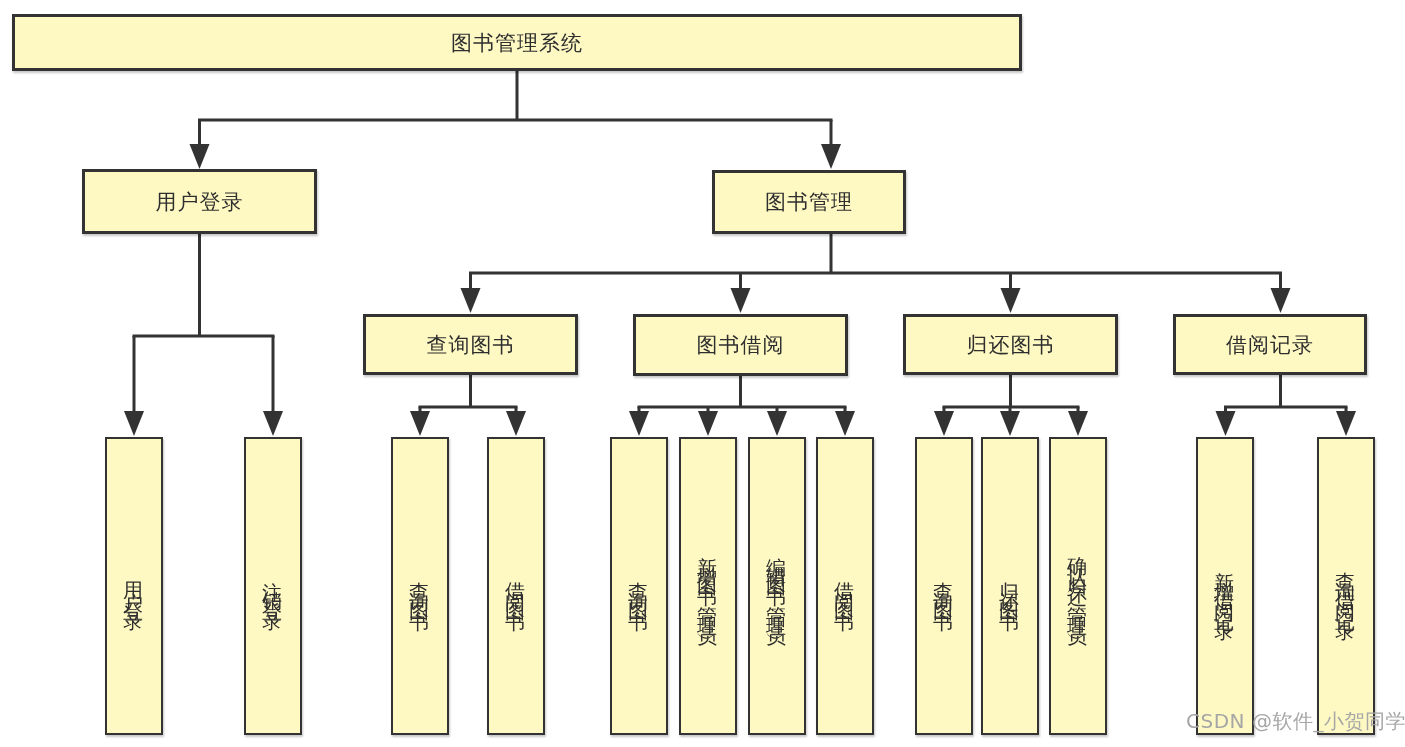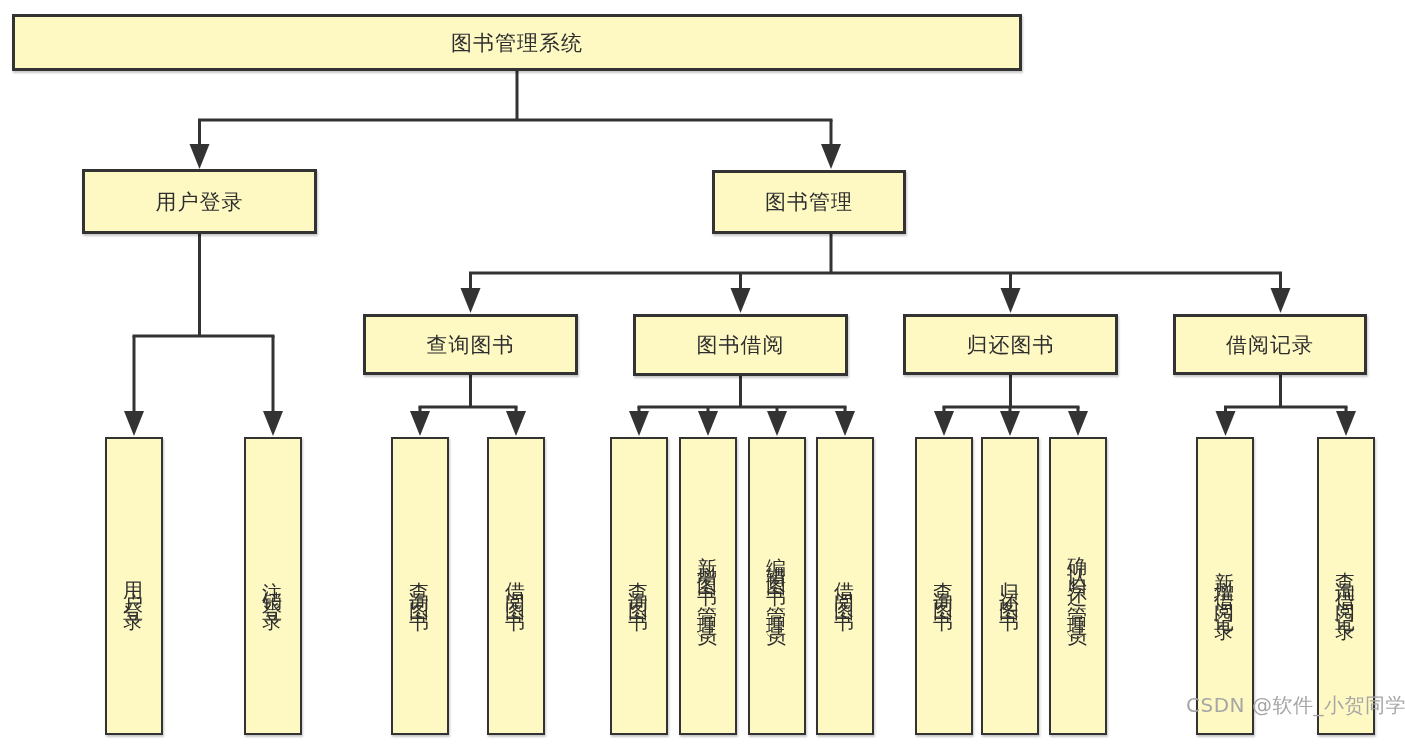--- a/index.html
+++ b/index.html
@@ -30,21 +30,21 @@
     letter-spacing:1px;
   }
   .vbox{
     writing-mode:vertical-rl;
     font-size:20px;
     letter-spacing:10px;
     border-width:2.5px;
   }
   .watermark{
     position:absolute;
-    left:1186px;top:692px;
+    left:1186px;top:708px;
     font-size:20px;
     color:#a6a6a6;
     z-index:5;
     white-space:nowrap;
     letter-spacing:0.5px;
   }
 </style>
 </head>
 <body>
 

